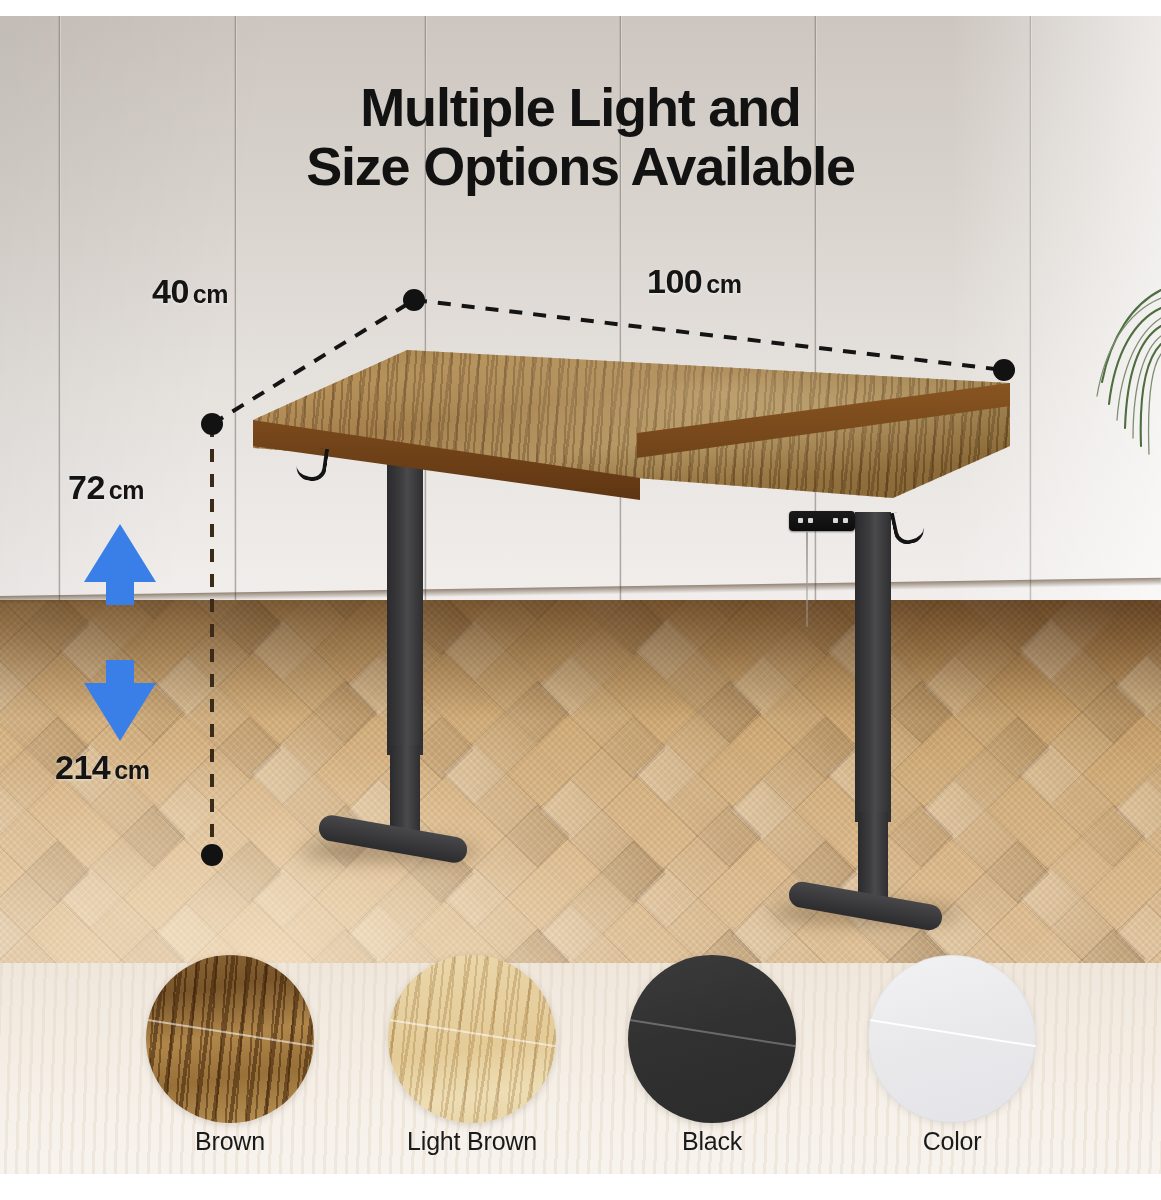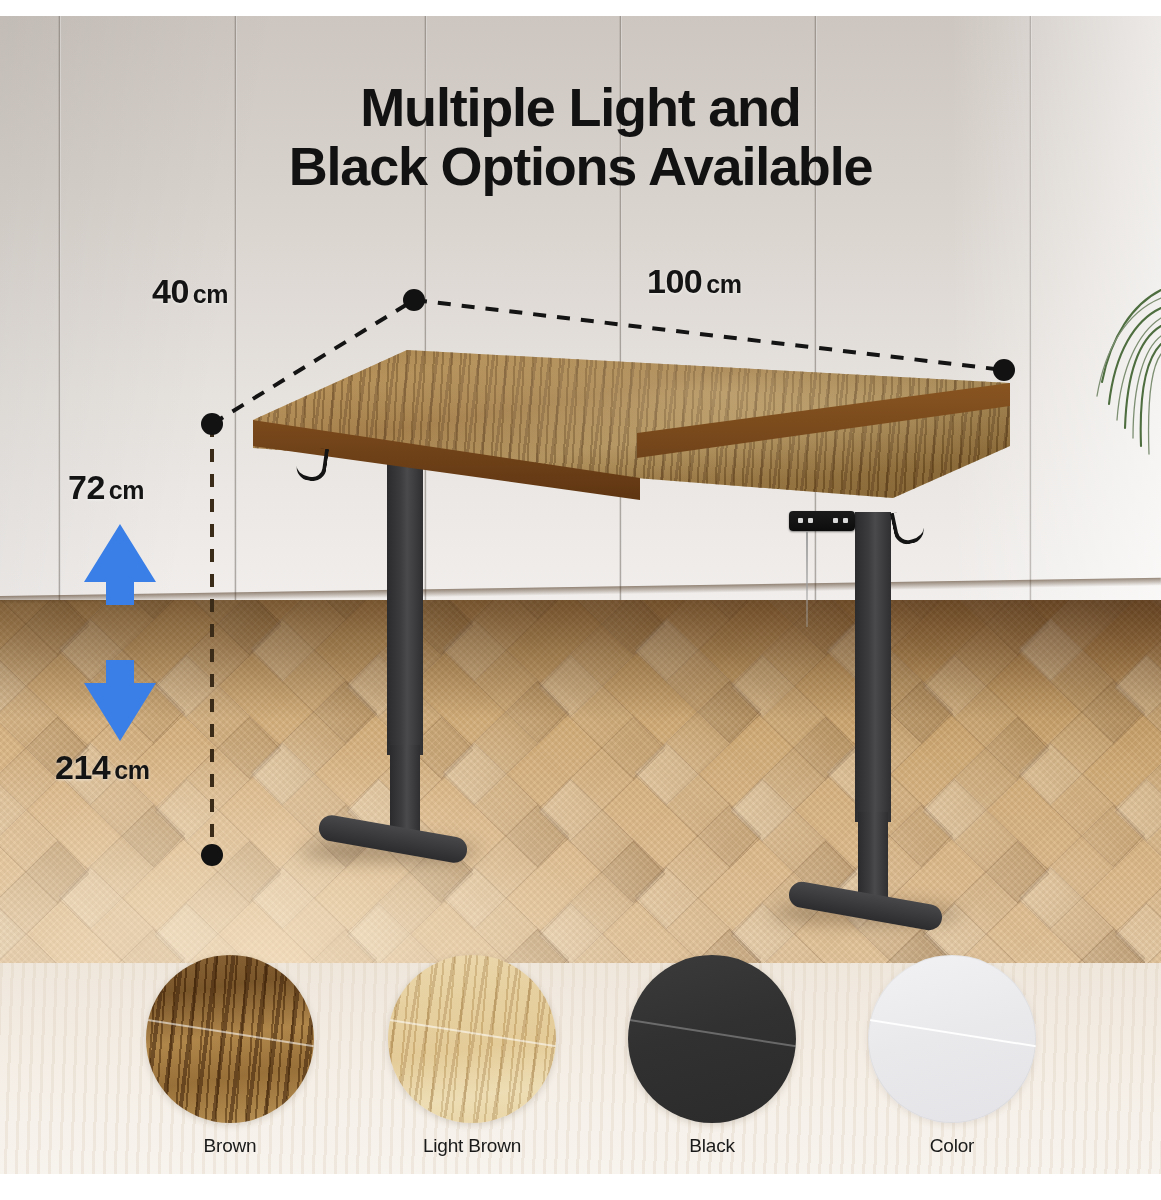--- a/index.html
+++ b/index.html
@@ -169,21 +169,21 @@
       linear-gradient(172deg,#e6cf9e 0%,#e0c58e 28%,#ddbf84 55%,#e9d6a8 80%,#e3ca94 100%);
   }
   .sw-black{background:linear-gradient(165deg,#3b3b3b 0%,#313131 45%,#2b2b2b 100%);}
   .sw-black .swatch-seam{background:rgba(255,255,255,.28);}
   .sw-white{
     background:linear-gradient(165deg,#f2f2f4 0%,#e9e9ec 48%,#e4e4e8 100%);
     box-shadow:0 2px 7px rgba(80,60,40,.10), inset 0 0 0 1px rgba(0,0,0,.045);
   }
   .sw-white .swatch-seam{background:rgba(255,255,255,.95);}
   .swatch-label{
-    margin-top:12px;color:#1a1a1a;font-size:19px;font-weight:400;letter-spacing:-.2px;
+    margin-top:4px;color:#1a1a1a;font-size:25px;font-weight:400;letter-spacing:-.2px;
   }
 </style>
 </head>
 <body>
 
 <div id="scene">
 
   <div class="wall">
     <div class="wall-seam" style="left:58px"></div>
     <div class="wall-seam" style="left:234px"></div>
@@ -388,21 +388,21 @@
   </div>
   <div class="dim-label" style="left:68px;top:468px;">
     <span class="num">72</span><span class="unit">cm</span>
   </div>
   <div class="dim-label" style="left:55px;top:748px;">
     <span class="num">214</span><span class="unit">cm</span>
   </div>
 
   <div class="headline">
     <span>Multiple Light and</span>
-    <span class="l2">Black Options Available</span>
+    <span class="l2">Size Options Available</span>
   </div>
 
   <div class="swatch-panel">
     <div class="swatch-panel-white"></div>
   </div>
 
   <div class="swatches">
     <div class="swatch-item" style="left:110px;top:0;">
       <div class="swatch-circle sw-brown">
         <div class="swatch-seam"></div>

